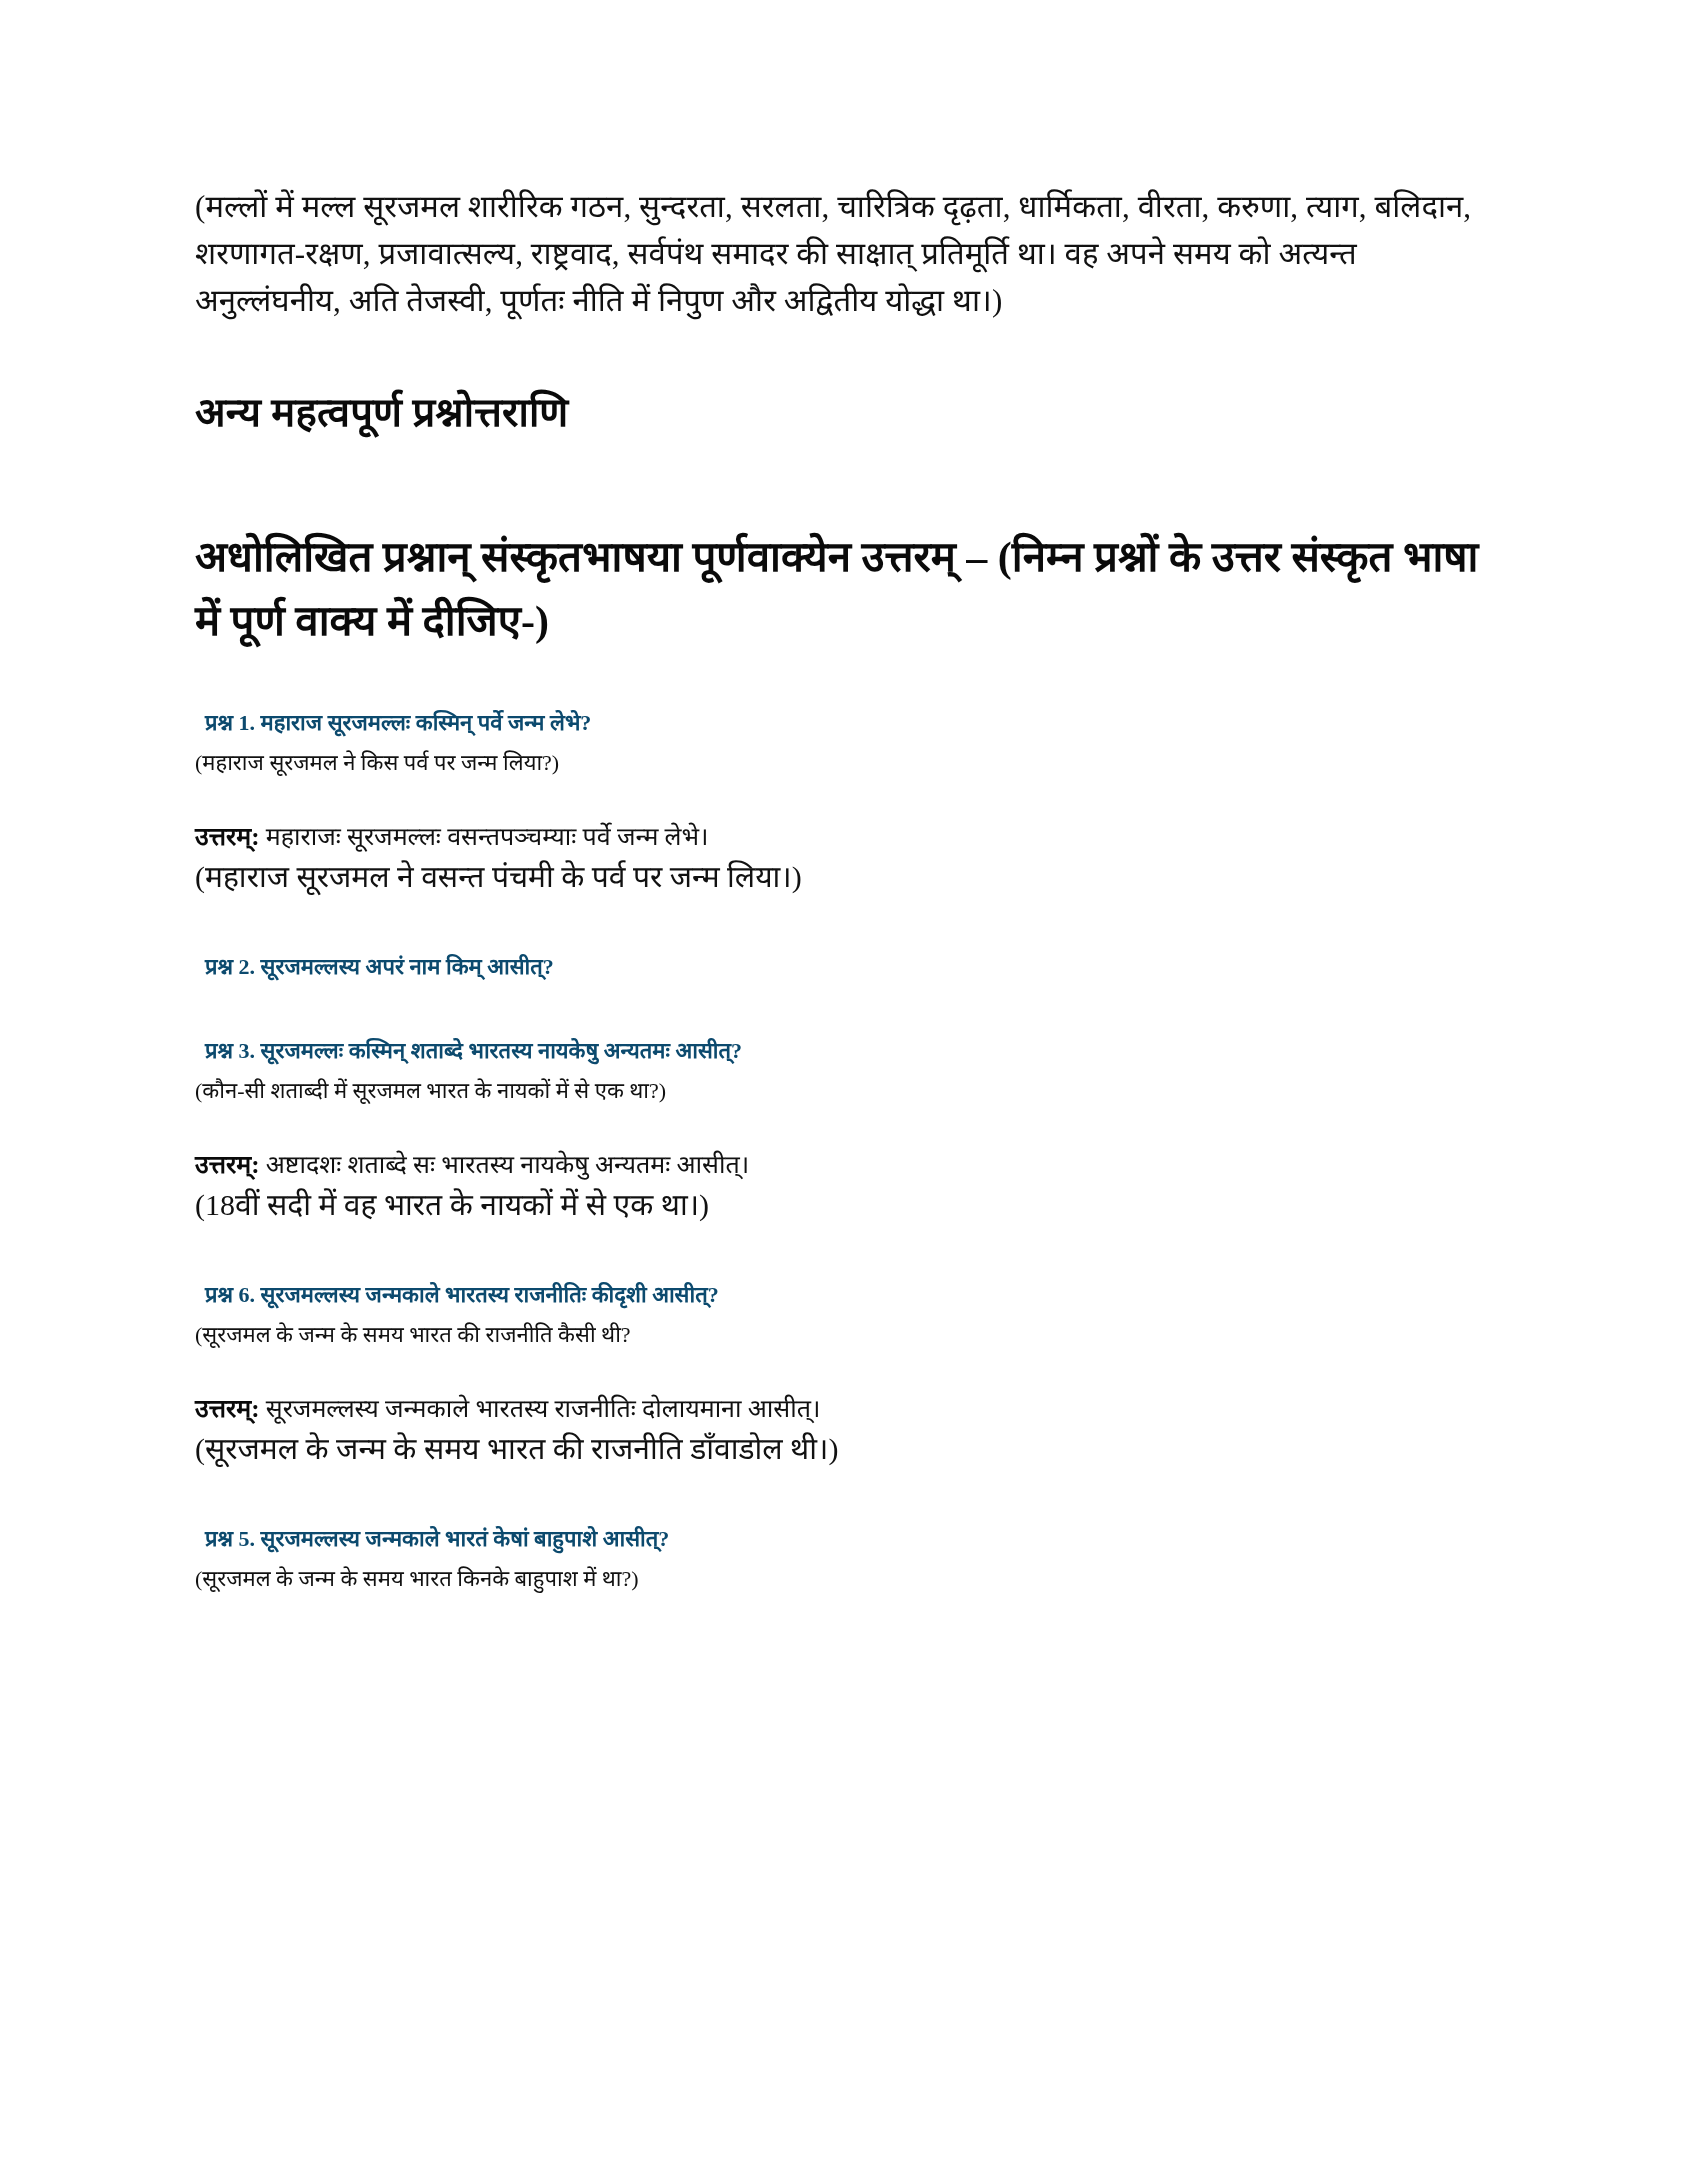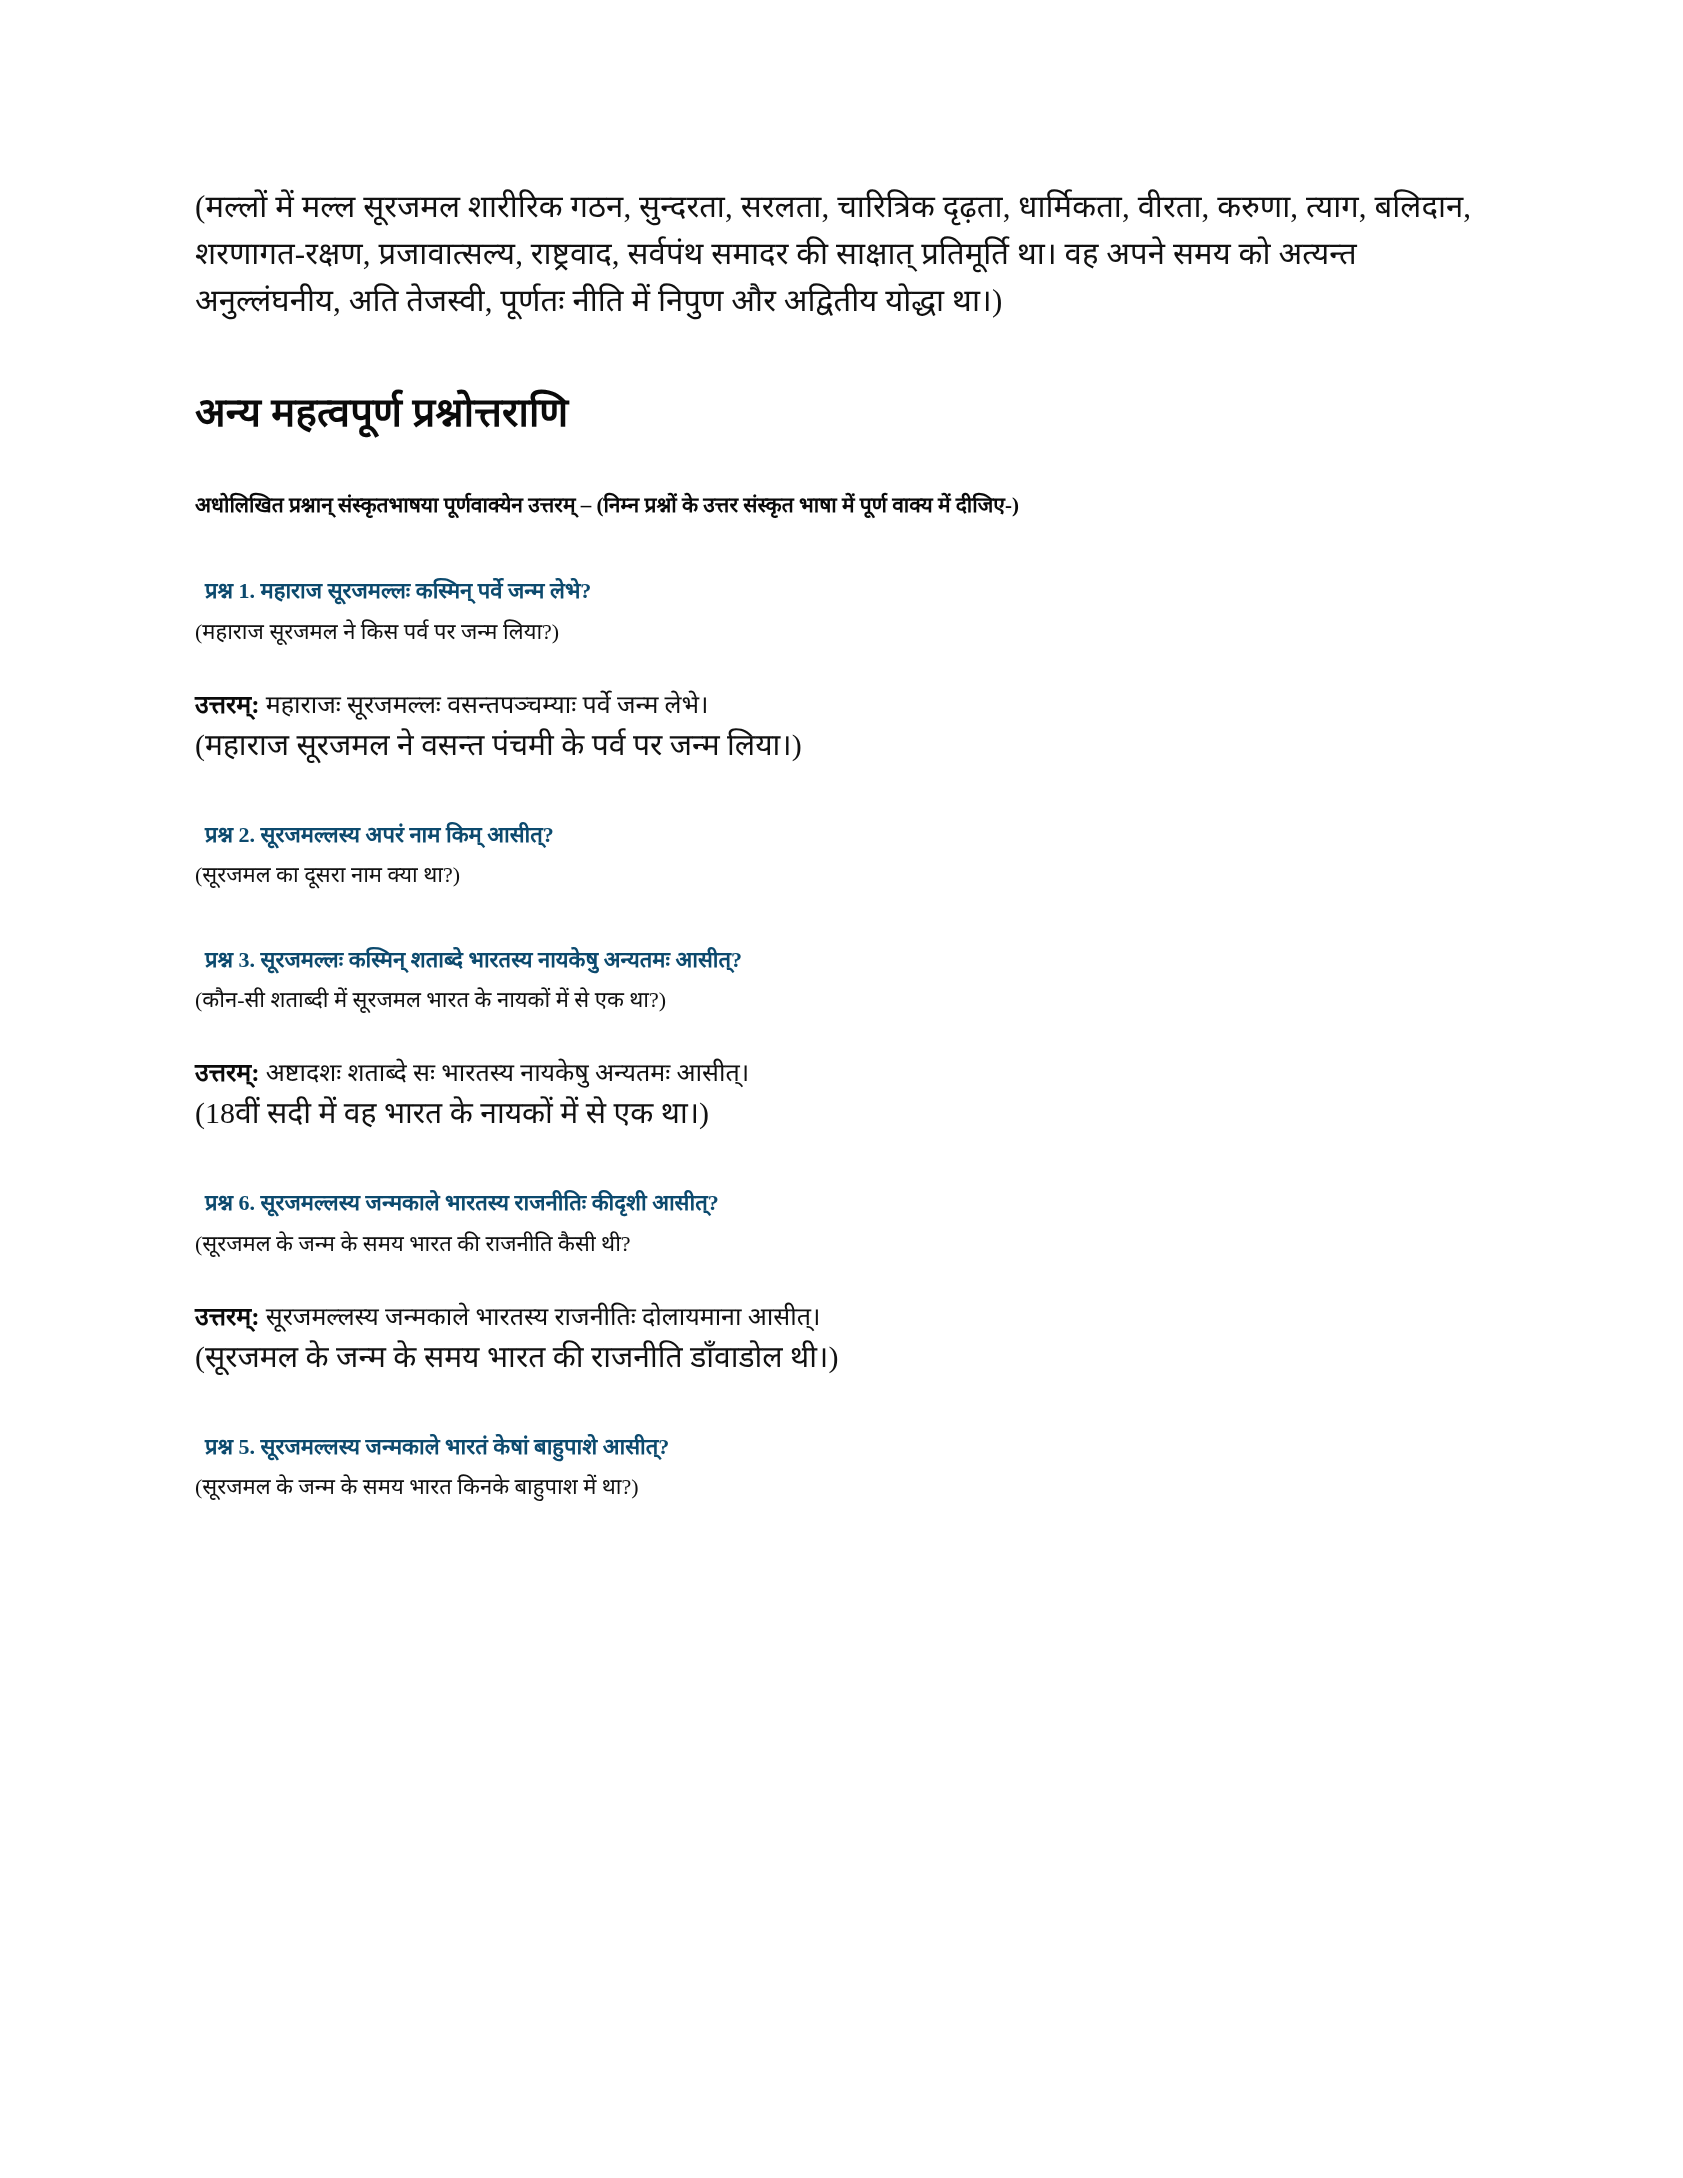--- a/index.html
+++ b/index.html
@@ -38,24 +38,24 @@
     font-size: 40px;
     font-weight: bold;
     text-align: left;
     margin: 59px 0 0 0;
     padding-right: 59px;
     letter-spacing: 0.2px;
     color: #0a0a0a;
   }
 
   .instruction {
-    font-size: 21px;
+    font-size: 42px;
     font-weight: bold;
     line-height: 1.52;
-    margin: 52px 0 0 0;
+    margin: 88px 0 0 0;
     color: #0a0a0a;
   }
 
   .qa-list {
     margin: 0;
     padding: 0;
     list-style: none;
   }
 
   .qa-block {
@@ -116,21 +116,20 @@
       <div class="qa-block">
         <p class="q-line">प्रश्न 1. महाराज सूरजमल्लः कस्मिन् पर्वे जन्म लेभे?</p>
         <p class="q-trans">(महाराज सूरजमल ने किस पर्व पर जन्म लिया?)</p>
         <div class="answer-group">
           <p class="a-line"><span class="a-label">उत्तरम्:</span> <span>महाराजः सूरजमल्लः वसन्तपञ्चम्याः पर्वे जन्म लेभे।</span></p>
           <p class="a-trans">(महाराज सूरजमल ने वसन्त पंचमी के पर्व पर जन्म लिया।)</p>
         </div>
       </div>
       <div class="qa-block">
         <p class="q-line">प्रश्न 2. सूरजमल्लस्य अपरं नाम किम् आसीत्?</p>
-        <p class="q-trans">(सूरजमल का दूसरा नाम क्या था?)</p>
       </div>
       <div class="qa-block">
         <p class="q-line">प्रश्न 3. सूरजमल्लः कस्मिन् शताब्दे भारतस्य नायकेषु अन्यतमः आसीत्?</p>
         <p class="q-trans">(कौन-सी शताब्दी में सूरजमल भारत के नायकों में से एक था?)</p>
         <div class="answer-group">
           <p class="a-line"><span class="a-label">उत्तरम्:</span> <span>अष्टादशः शताब्दे सः भारतस्य नायकेषु अन्यतमः आसीत्।</span></p>
           <p class="a-trans">(18वीं सदी में वह भारत के नायकों में से एक था।)</p>
         </div>
       </div>
       <div class="qa-block">

